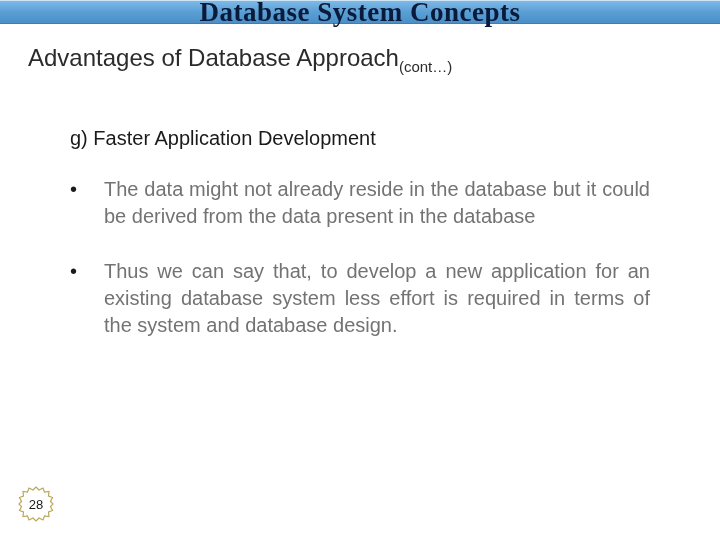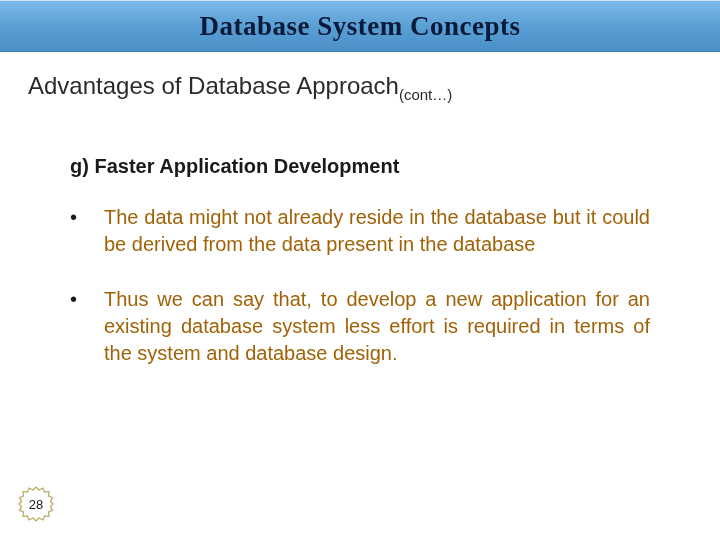--- a/index.html
+++ b/index.html
@@ -6,21 +6,21 @@
   body {
     width: 720px;
     height: 540px;
     background: #ffffff;
     font-family: Arial, sans-serif;
     position: relative;
     overflow: hidden;
   }
   .header-band {
     width: 100%;
-    height: 52px;
+    height: 24px;
     background: linear-gradient(to bottom, #7db9e8 0%, #5a9fd4 50%, #4a8fc7 100%);
     border-top: 1px solid #cde4f5;
     border-bottom: 1px solid #3a7fb7;
     display: flex;
     align-items: center;
     justify-content: center;
   }
   .header-title {
     font-family: "Brush Script MT", cursive, serif;
     font-size: 27px;
@@ -35,40 +35,40 @@
     font-weight: 400;
   }
   .subtitle-suffix {
     font-size: 15px;
     vertical-align: sub;
     color: #2b2b2b;
   }
   .section-heading {
     margin: 52px 0 0 70px;
     font-size: 20px;
-    font-weight: 700;
+    font-weight: 400;
     color: #1a1a1a;
   }
   .bullets {
     margin: 26px 70px 0 70px;
   }
   .bullet-row {
     display: flex;
     margin-bottom: 28px;
   }
   .bullet-marker {
     flex: 0 0 34px;
     font-size: 20px;
     color: #1a1a1a;
     line-height: 1.35;
   }
   .bullet-text {
     flex: 1;
     font-size: 20px;
-    color: #a16207;
+    color: #737373;
     line-height: 1.35;
     text-align: justify;
   }
   .page-badge {
     position: absolute;
     left: 18px;
     bottom: 18px;
     width: 36px;
     height: 36px;
     display: flex;

